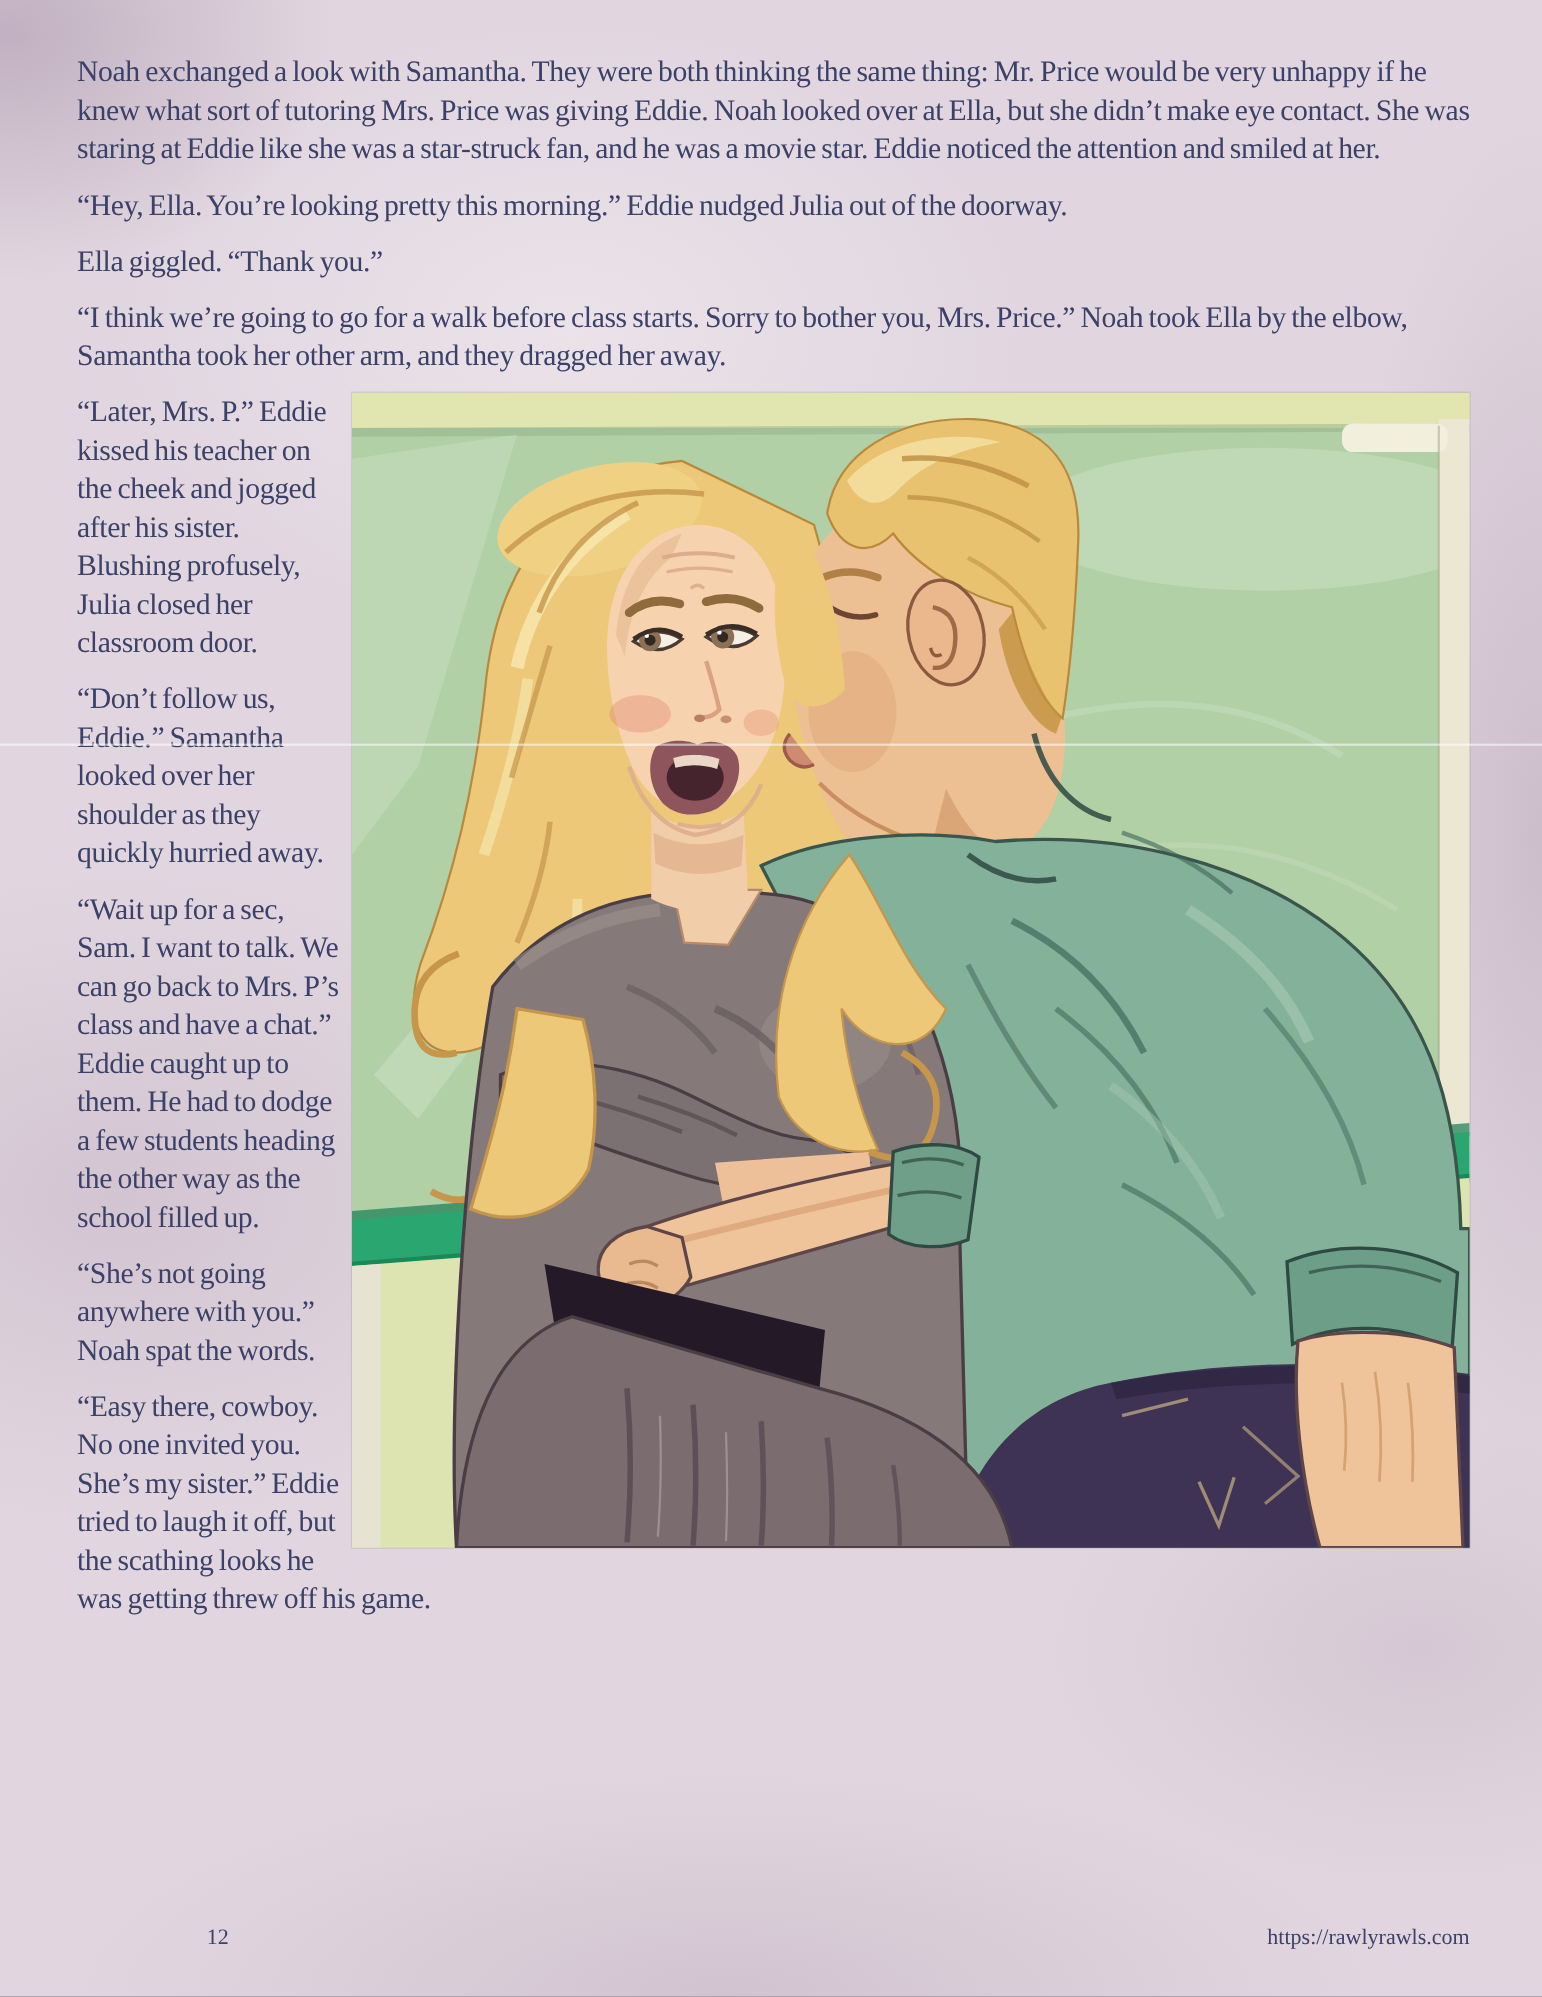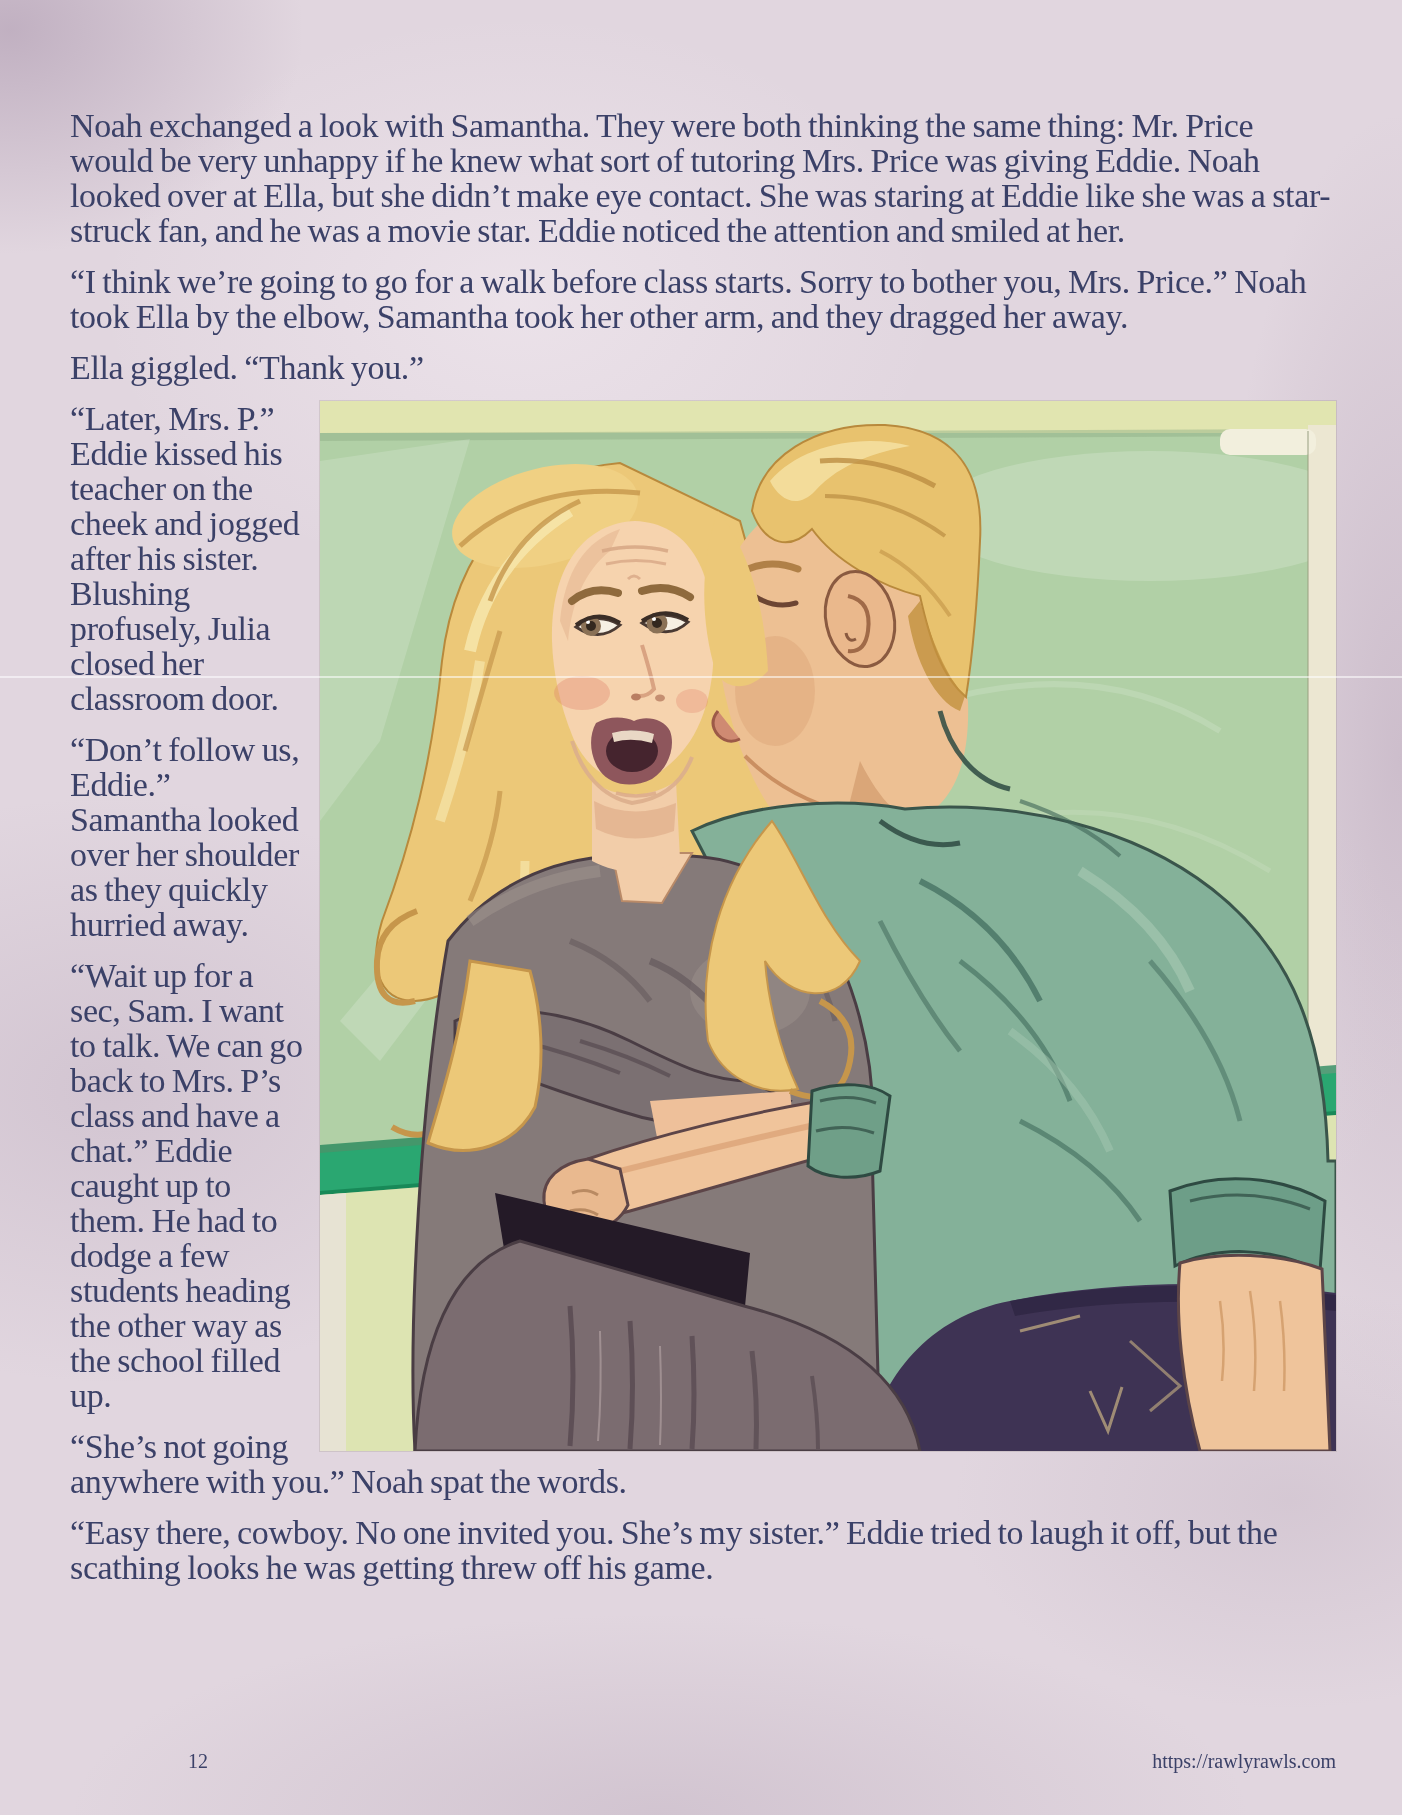--- a/index.html
+++ b/index.html
@@ -14,22 +14,22 @@
       radial-gradient(ellipse 420px 320px at 10px 30px,  rgba(148,124,152,.42), transparent 70%),
       radial-gradient(ellipse 260px 900px at 1400px 760px, rgba(163,140,164,.33), transparent 72%),
       radial-gradient(ellipse 600px 420px at 110px 1090px, rgba(168,148,170,.26), transparent 70%),
       radial-gradient(ellipse 820px 280px at 660px 1815px, rgba(165,145,166,.26), transparent 72%),
       radial-gradient(ellipse 480px 300px at 1290px 1500px, rgba(170,150,170,.22), transparent 70%),
       radial-gradient(ellipse 560px 380px at 520px 300px,  rgba(244,236,242,.55), transparent 75%),
       radial-gradient(ellipse 700px 500px at 900px 1000px, rgba(240,231,238,.40), transparent 75%);
   }
   .content{
     position:absolute;left:70px;top:0;width:1266px;
-    padding-top:108px;
-    font-size:34px;line-height:35px;
+    padding-top:48px;
+    font-size:27px;line-height:35px;
     letter-spacing:-0.35px;word-spacing:-1.5px;
     color:#3b4168;
   }
   .content p{margin:0 0 16px 0;}
   figure.illustration{
     float:right;
     width:1016px;height:1050px;
     margin:0 0 4px 12px;
     padding:0;border:none;
     box-shadow:0 0 0 1px rgba(120,110,100,.18);
@@ -46,22 +46,23 @@
   .footer .page-num{position:absolute;left:188px;top:0;}
   .footer .site{position:absolute;right:66px;top:0;}
 </style>
 </head>
 <body>
 
 <div class="page">
 
   <div class="content">
     <p>Noah exchanged a look with Samantha. They were both thinking the same thing: Mr. Price would be very unhappy if he knew what sort of tutoring Mrs. Price was giving Eddie. Noah looked over at Ella, but she didn’t make eye contact. She was staring at Eddie like she was a star-struck fan, and he was a movie star. Eddie noticed the attention and smiled at her.</p>
+    <p>“Hey, Ella. You’re looking pretty this morning.” Eddie nudged Julia out of the doorway.</p>
+    <p>Ella giggled. “Thank you.”</p>
     <p>“I think we’re going to go for a walk before class starts. Sorry to bother you, Mrs. Price.” Noah took Ella by the elbow, Samantha took her other arm, and they dragged her away.</p>
-    <p>Ella giggled. “Thank you.”</p>
 
     <figure class="illustration" role="img" aria-label="Retro comic-style illustration: a young blond man in a sage-green shirt kisses the cheek of a surprised blonde woman in a gray dress, his arm wrapped around her waist, in front of a green classroom chalkboard with a chalk tray.">
       <svg viewBox="0 0 1016 1050" preserveAspectRatio="none" xmlns="http://www.w3.org/2000/svg">
 
         <rect x="0" y="0" width="1016" height="1050" fill="#b1d0a6"></rect>
         <rect x="0" y="0" width="1016" height="32" fill="#e1e5b0"></rect>
         <path d="M0,32 L1016,28 L1016,35 L0,40 Z" fill="#8fae84" opacity="0.45"></path>
 
         <path d="M0,60 L150,38 L60,340 L0,420 Z" fill="#ffffff" opacity="0.16"></path>
         <path d="M20,620 L180,430 L215,455 L60,660 Z" fill="#ffffff" opacity="0.18"></path>

